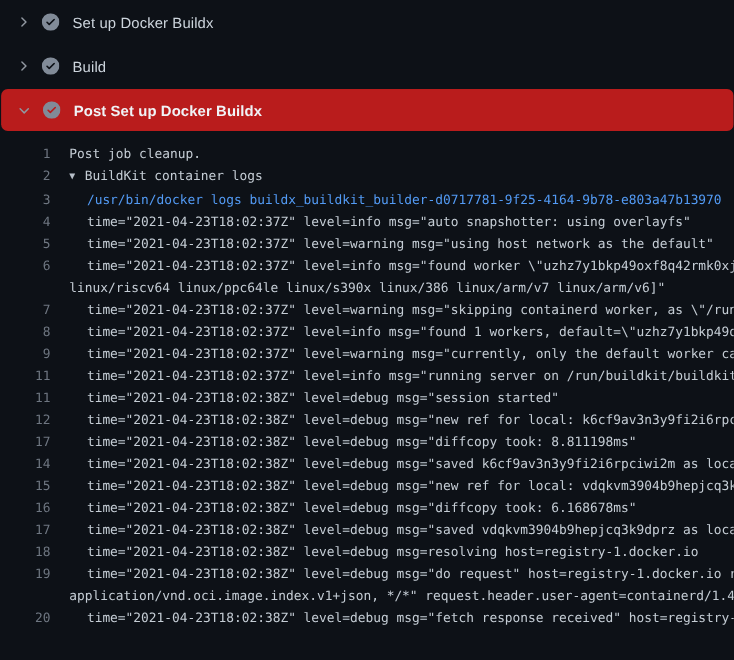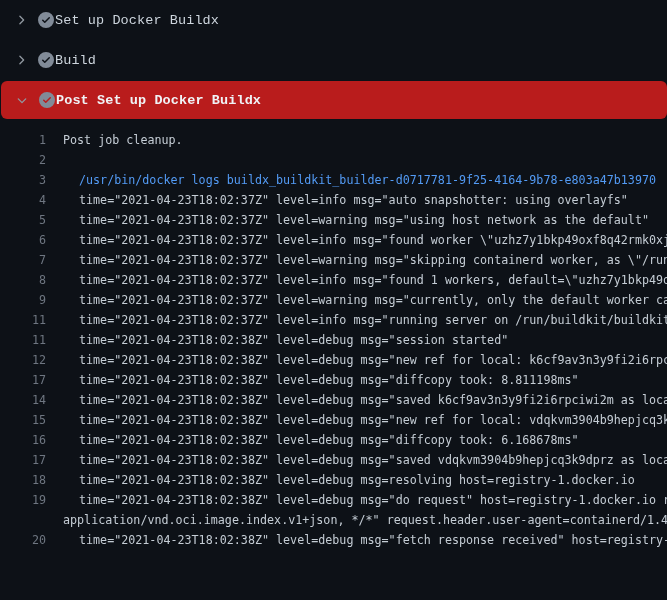--- a/index.html
+++ b/index.html
@@ -17,21 +17,21 @@
   }
   .step-row.expanded{
     height:38px;margin:1px 0 0 1px;border-radius:6px;
     background:#b91c1c;
   }
   .chev{width:16px;height:16px;flex:none;display:flex;align-items:center;justify-content:center;}
   .chev svg{width:14px;height:14px;fill:#9198a1;}
   .check{width:16px;height:16px;flex:none;margin-left:9px;}
   .check svg{width:16px;height:16px;fill:#818b98;}
   .step-label{
-    margin-left:1px;font-size:13.5px;color:#cdd5dd;letter-spacing:.1px;font-family:Liberation Mono, monospace;
+    margin-left:12px;font-size:13.5px;color:#cdd5dd;letter-spacing:.1px;
   }
   .step-row.expanded .step-label{color:#f0f3f6;font-weight:600;}
   
   .log{
     margin-top:11px;
     font-family:"DejaVu Sans Mono","Liberation Mono",monospace;
     font-size:11.7px;line-height:20px;color:#c5cdd5;
   }
   .log-row{display:flex;white-space:pre;}
   .ln{
@@ -81,25 +81,26 @@
         </svg>
       </span>
       <span class="check"><svg viewBox="0 0 16 16">
           <path fill-rule="evenodd" d="M8 16A8 8 0 108 0a8 8 0 000 16zm3.78-9.72a.75.75 0 00-1.06-1.06L6.75 9.19 5.28 7.72a.75.75 0 00-1.06 1.06l2 2a.75.75 0 001.06 0l4.5-4.5z"></path>
         </svg></span>
       <span class="step-label">Post Set up Docker Buildx</span>
     </div>
   </div>
 <div class="log" id="log">
     <div class="log-row"><span class="ln">1</span><span class="lt ind0 s-default">Post job cleanup.</span></div>
-    <div class="log-row"><span class="ln">2</span></div>
+    <div class="log-row"><span class="ln">2</span><span class="lt ind0 s-group"><span class="tri">▼</span><span>BuildKit container logs</span></span></div>
     <div class="log-row"><span class="ln">3</span><span class="lt ind1 s-command">/usr/bin/docker logs buildx_buildkit_builder-d0717781-9f25-4164-9b78-e803a47b13970</span></div>
     <div class="log-row"><span class="ln">4</span><span class="lt ind1 s-default">time="2021-04-23T18:02:37Z" level=info msg="auto snapshotter: using overlayfs"</span></div>
     <div class="log-row"><span class="ln">5</span><span class="lt ind1 s-default">time="2021-04-23T18:02:37Z" level=warning msg="using host network as the default"</span></div>
     <div class="log-row"><span class="ln">6</span><span class="lt ind1 s-default">time="2021-04-23T18:02:37Z" level=info msg="found worker \"uzhz7y1bkp49oxf8q42rmk0xj</span></div>
+    <div class="log-row"><span class="ln"></span><span class="lt ind0 s-default">linux/riscv64 linux/ppc64le linux/s390x linux/386 linux/arm/v7 linux/arm/v6]"</span></div>
     <div class="log-row"><span class="ln">7</span><span class="lt ind1 s-default">time="2021-04-23T18:02:37Z" level=warning msg="skipping containerd worker, as \"/run</span></div>
     <div class="log-row"><span class="ln">8</span><span class="lt ind1 s-default">time="2021-04-23T18:02:37Z" level=info msg="found 1 workers, default=\"uzhz7y1bkp49ox</span></div>
     <div class="log-row"><span class="ln">9</span><span class="lt ind1 s-default">time="2021-04-23T18:02:37Z" level=warning msg="currently, only the default worker can</span></div>
     <div class="log-row"><span class="ln">11</span><span class="lt ind1 s-default">time="2021-04-23T18:02:37Z" level=info msg="running server on /run/buildkit/buildkitd</span></div>
     <div class="log-row"><span class="ln">11</span><span class="lt ind1 s-default">time="2021-04-23T18:02:38Z" level=debug msg="session started"</span></div>
     <div class="log-row"><span class="ln">12</span><span class="lt ind1 s-default">time="2021-04-23T18:02:38Z" level=debug msg="new ref for local: k6cf9av3n3y9fi2i6rpci</span></div>
     <div class="log-row"><span class="ln">17</span><span class="lt ind1 s-default">time="2021-04-23T18:02:38Z" level=debug msg="diffcopy took: 8.811198ms"</span></div>
     <div class="log-row"><span class="ln">14</span><span class="lt ind1 s-default">time="2021-04-23T18:02:38Z" level=debug msg="saved k6cf9av3n3y9fi2i6rpciwi2m as local"</span></div>
     <div class="log-row"><span class="ln">15</span><span class="lt ind1 s-default">time="2021-04-23T18:02:38Z" level=debug msg="new ref for local: vdqkvm3904b9hepjcq3k9</span></div>
     <div class="log-row"><span class="ln">16</span><span class="lt ind1 s-default">time="2021-04-23T18:02:38Z" level=debug msg="diffcopy took: 6.168678ms"</span></div>

